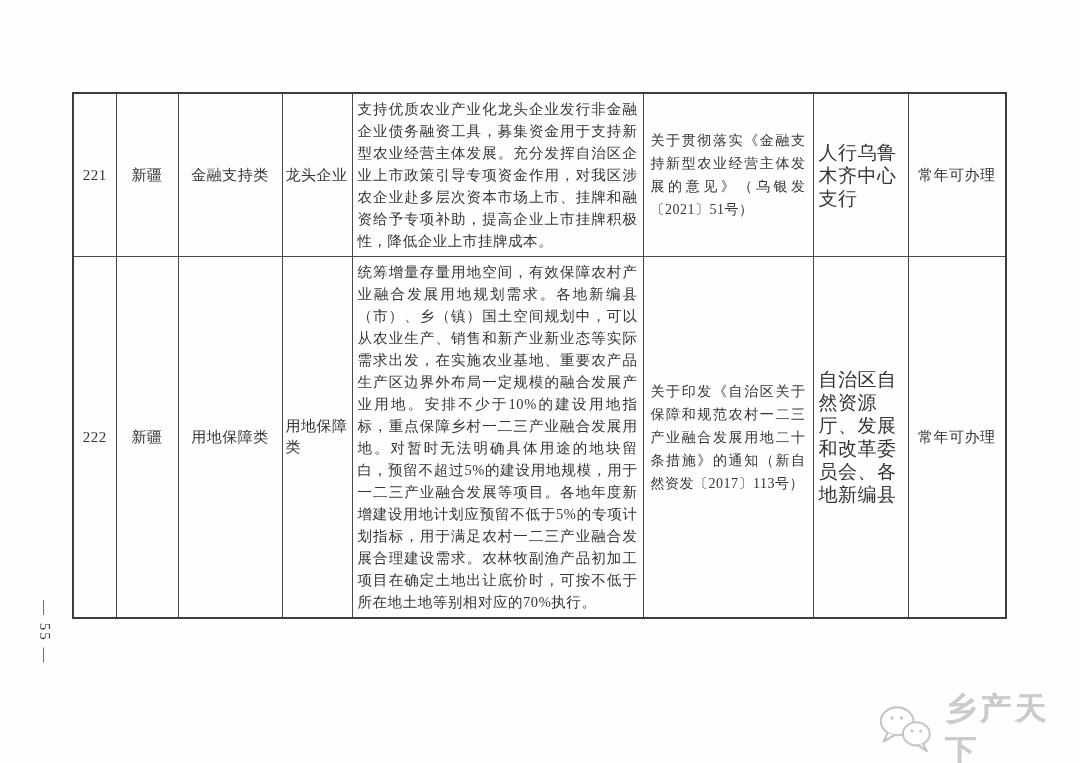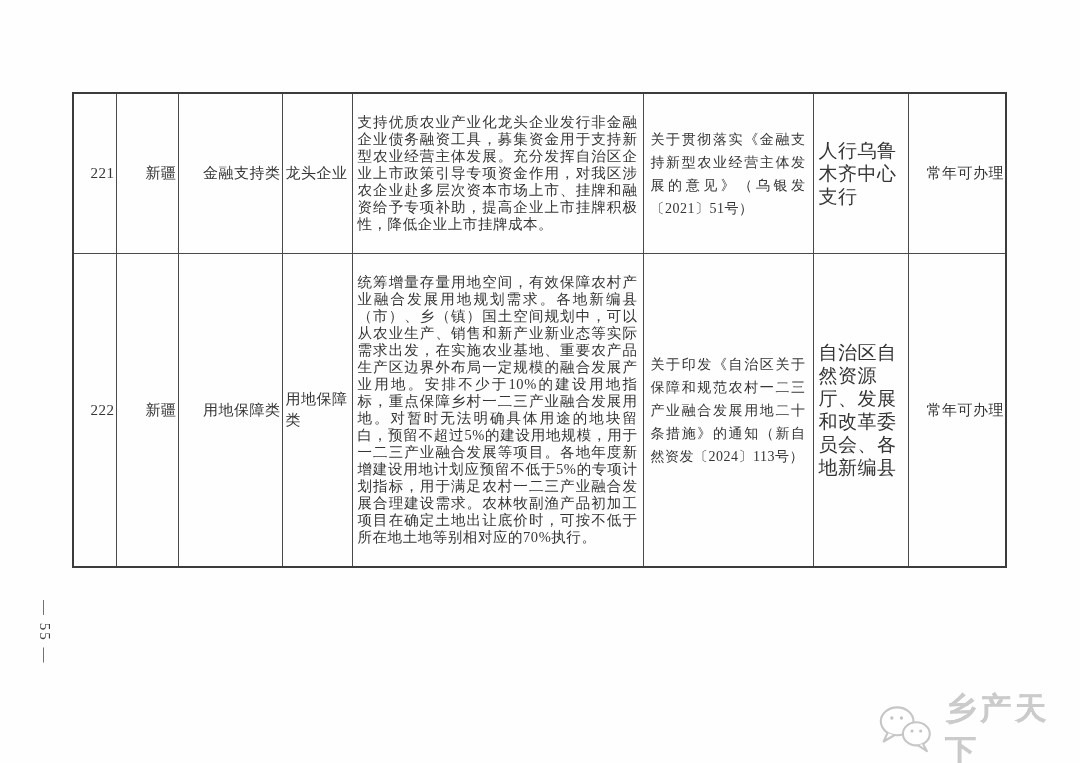--- a/index.html
+++ b/index.html
@@ -23,27 +23,27 @@
     color:#353535;
   }
   table.doc td {
     border:1.5px solid #4a4a4a;
     vertical-align:middle;
     overflow:hidden;
   }
   tr.row-221 { height:139px; }
   tr.row-222 { height:264px; }
   .c-id, .c-region, .c-cat, .c-avail {
-    text-align:right; font-size:15px; letter-spacing:0.5px;
+    text-align:center; font-size:15px; letter-spacing:0.5px;
   }
   .c-target {
     padding:14px 3px; font-size:15px; line-height:21px; letter-spacing:0.5px;
   }
   .c-desc {
-    padding:20px 5px; font-size:14.5px; line-height:17px;
+    padding:4px 5px; font-size:14.5px; line-height:22px;
     text-align:justify; letter-spacing:0.55px; vertical-align:middle;
   }
   .c-policy {
     padding:0 7px; font-size:14px; line-height:23px; letter-spacing:0.5px;
     text-align:justify;
   }
   .c-agency {
     padding:0 5px; font-size:19px; line-height:23px; letter-spacing:0.5px;
   }
   
@@ -87,21 +87,21 @@
         <td class="c-policy">关于贯彻落实《金融支持新型农业经营主体发展的意见》（乌银发〔2021〕51号）</td>
         <td class="c-agency">人行乌鲁木齐中心支行</td>
         <td class="c-avail">常年可办理</td>
       </tr>
       <tr class="row-222">
         <td class="c-id">222</td>
         <td class="c-region">新疆</td>
         <td class="c-cat">用地保障类</td>
         <td class="c-target">用地保障类</td>
         <td class="c-desc">统筹增量存量用地空间，有效保障农村产业融合发展用地规划需求。各地新编县（市）、乡（镇）国土空间规划中，可以从农业生产、销售和新产业新业态等实际需求出发，在实施农业基地、重要农产品生产区边界外布局一定规模的融合发展产业用地。安排不少于10%的建设用地指标，重点保障乡村一二三产业融合发展用地。对暂时无法明确具体用途的地块留白，预留不超过5%的建设用地规模，用于一二三产业融合发展等项目。各地年度新增建设用地计划应预留不低于5%的专项计划指标，用于满足农村一二三产业融合发展合理建设需求。农林牧副渔产品初加工项目在确定土地出让底价时，可按不低于所在地土地等别相对应的70%执行。</td>
-        <td class="c-policy">关于印发《自治区关于保障和规范农村一二三产业融合发展用地二十条措施》的通知（新自然资发〔2024〕113号）</td>
+        <td class="c-policy">关于印发《自治区关于保障和规范农村一二三产业融合发展用地二十条措施》的通知（新自然资发〔2017〕113号）</td>
         <td class="c-agency">自治区自然资源厅、发展和改革委员会、各地新编县</td>
         <td class="c-avail">常年可办理</td>
       </tr>
     </tbody>
   </table>
 
   <div class="brand">
     <svg class="brand-icon" viewBox="0 0 62 58" fill="none" xmlns="http://www.w3.org/2000/svg">
 
       <ellipse cx="22" cy="20" rx="17" ry="14.5" stroke="#c6c6c6" stroke-width="2.2" fill="#ffffff"></ellipse>

